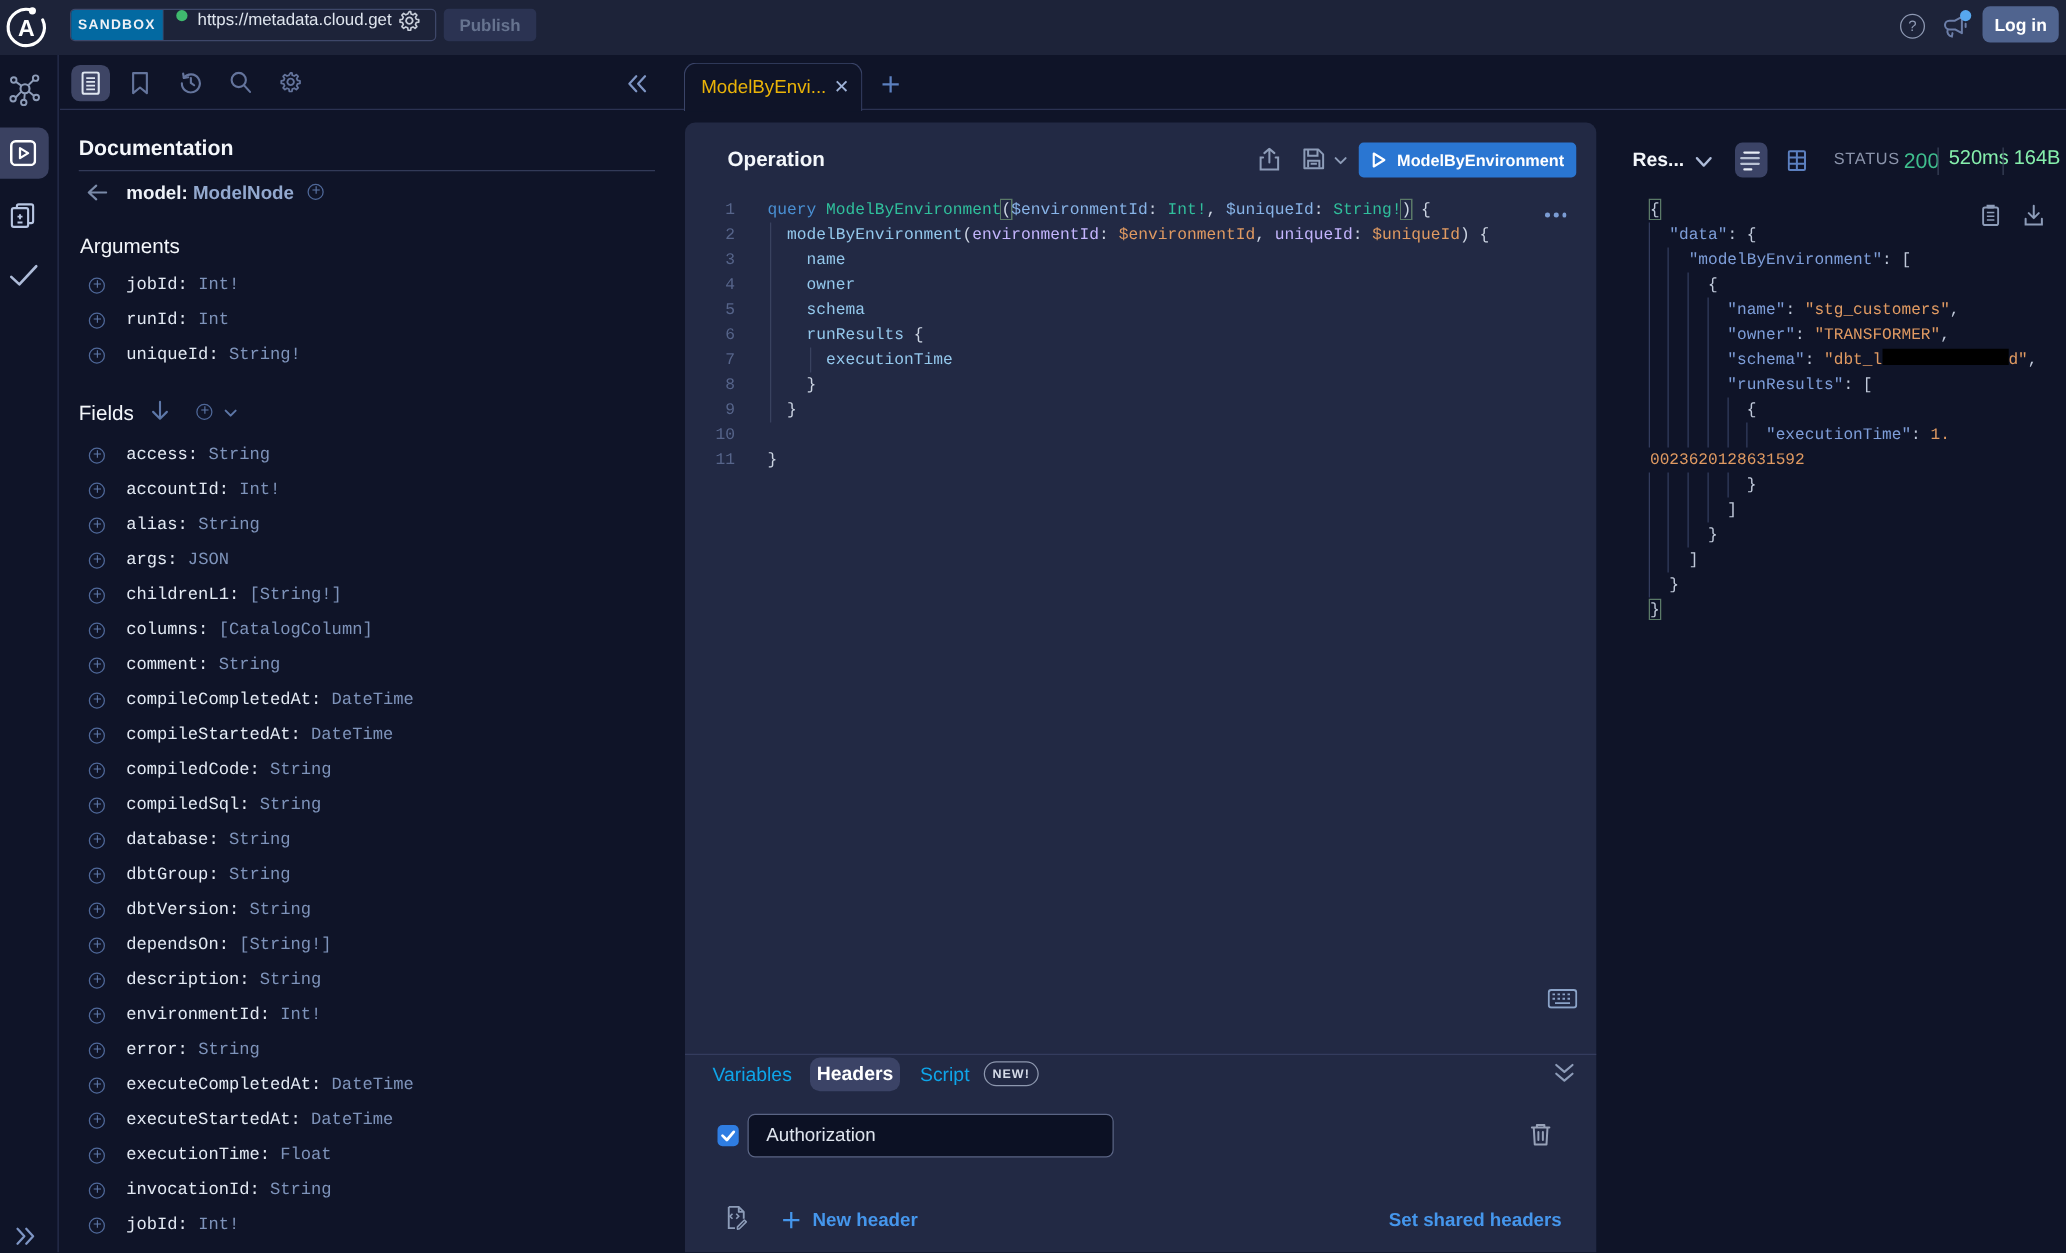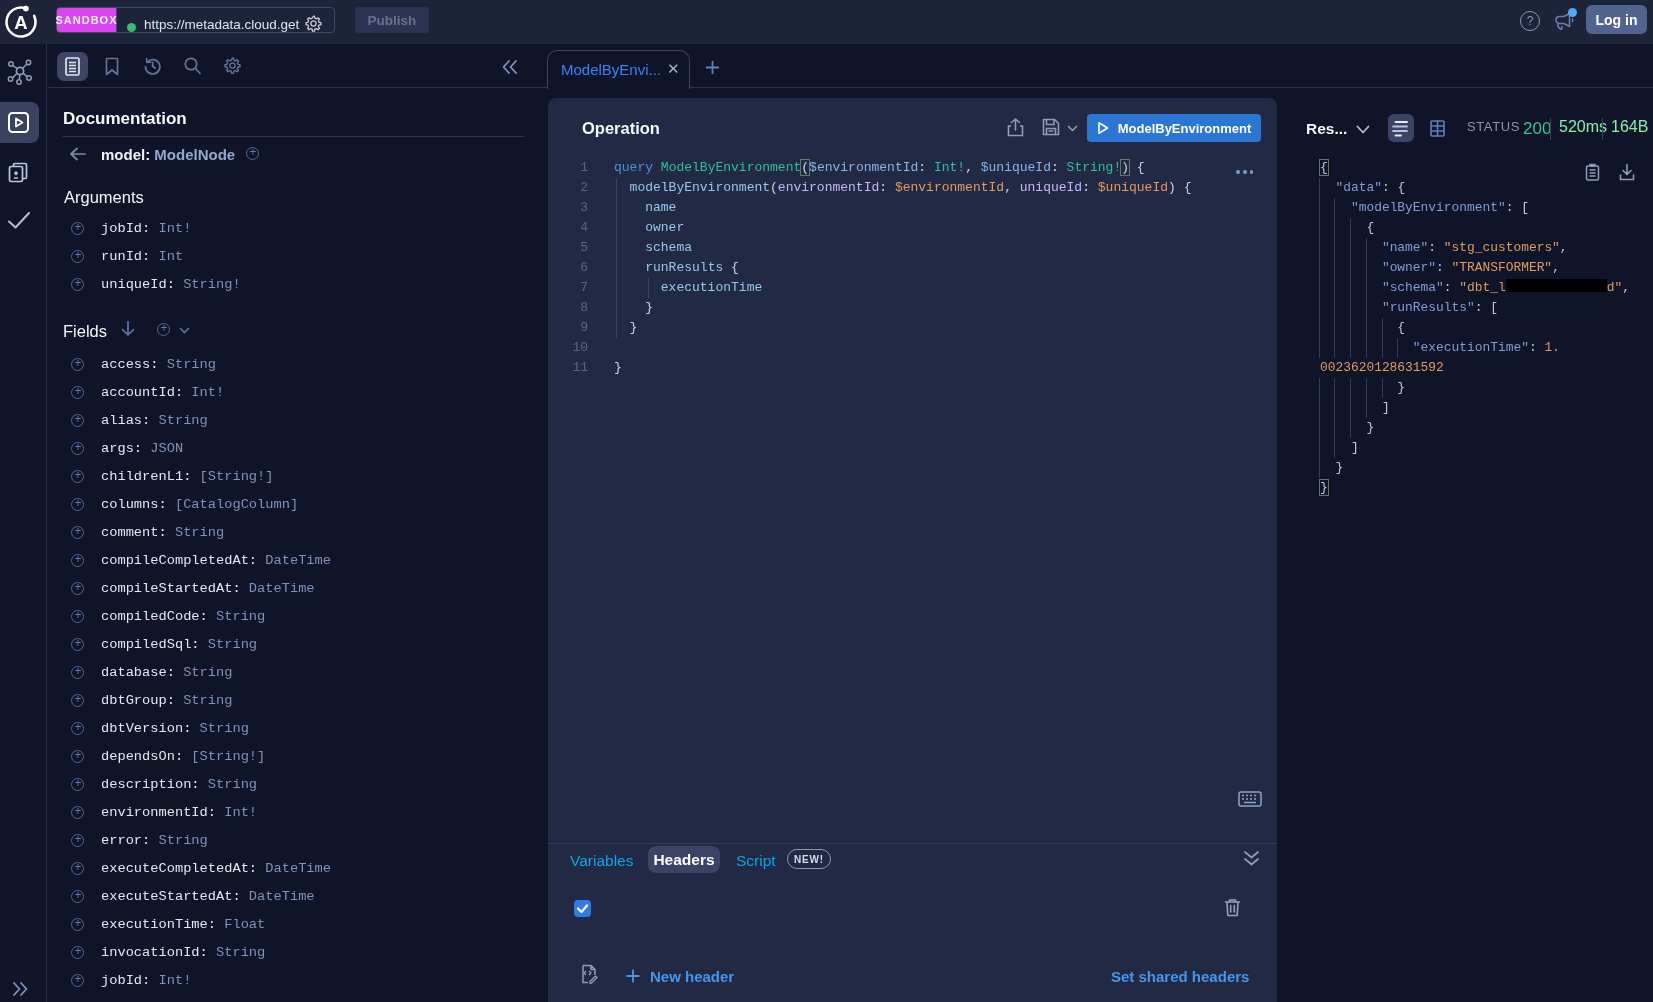--- a/index.html
+++ b/index.html
@@ -1,37 +1,37 @@
 <!DOCTYPE html>
 <html><head><meta charset="utf-8"><style>
 *{margin:0;padding:0;box-sizing:border-box}
 html,body{width:1653px;height:1002px;overflow:hidden}
 body{position:relative;background:#0f1428;font-family:"Liberation Sans",sans-serif;-webkit-font-smoothing:antialiased}
 .abs{position:absolute}
 svg{display:block}
 
 #topbar{position:absolute;left:0;top:0;width:1653px;height:44px;background:#1d2339}
 #sbox{position:absolute;left:56px;top:7px;height:26px;border:1px solid #3e4769;border-radius:4px;display:flex;align-items:stretch}
-#sbseg{background:#d946ef;border-right:1px solid #3e4769;border-radius:3px 0 0 3px;display:flex;align-items:center;justify-content:center;width:60px;
+#sbseg{background:#0369a1;border-right:1px solid #3e4769;border-radius:3px 0 0 3px;display:flex;align-items:center;justify-content:center;width:74px;
   color:#eef1f6;font-size:11px;font-weight:bold;letter-spacing:1px}
-#urlseg{display:flex;align-items:flex-end;padding:0 6px 0 10px;width:217px}
+#urlseg{display:flex;align-items:flex-start;padding:0 6px 0 10px;width:217px}
 #gdot{width:9px;height:9px;border-radius:50%;background:#3fb96e;margin-right:8px;flex:none}
 #urltxt{color:#dfe5ee;font-size:13.5px;white-space:nowrap;overflow:hidden;width:158px;margin-right:3px}
 #publish{position:absolute;left:355px;top:7px;width:74px;height:26px;background:#2b3352;border-radius:4px;
   color:#66738f;font-size:13.5px;font-weight:bold;display:flex;align-items:center;justify-content:center}
 #help{position:absolute;left:1520px;top:11px;width:20px;height:20px;border:1.5px solid #8e99b3;border-radius:50%;
   color:#8e99b3;font-size:12px;display:flex;align-items:center;justify-content:center}
 #login{position:absolute;left:1586px;top:5px;width:61px;height:29px;background:#50648f;border-radius:6px;
   color:#fff;font-size:14px;font-weight:bold;display:flex;align-items:center;justify-content:center}
 
 #hdrline{position:absolute;left:48px;top:87px;width:1605px;height:1px;background:#2b3252}
 #docchip{position:absolute;left:57px;top:52px;width:31px;height:29px;background:#3e4565;border-radius:7px}
 #tab{position:absolute;left:547px;top:50px;width:143px;height:39px;border:1px solid #3a4468;border-bottom:none;
   border-radius:10px 10px 0 0;background:#0f1428;z-index:3}
-#tabtxt{position:absolute;left:13px;top:10px;color:#3b82f6;font-size:15px}
+#tabtxt{position:absolute;left:13px;top:10px;color:#eab308;font-size:15px}
 #tabx{position:absolute;left:119px;top:9px;color:#9fb3d8;font-size:15px}
 
 #rail{position:absolute;left:0;top:44px;width:47px;height:958px;border-right:1px solid #282f4e}
 #railsel{position:absolute;left:0;top:102px;width:39px;height:41px;background:#3a4161;border-radius:0 8px 8px 0}
 
 .h1{position:absolute;color:#f4f7fb;font-weight:bold;font-size:17px}
 .h2{position:absolute;color:#f4f7fb;font-weight:normal;font-size:16.5px}
 #dochr{position:absolute;left:63px;top:136px;width:461px;height:1px;background:#323a58}
 .drow{position:absolute;left:71px;height:17px;font-family:"Liberation Mono",monospace;font-size:13.7px;white-space:nowrap}
 .pc{position:absolute;left:0;top:1px;width:13px;height:13px;border:1.4px solid #4f6899;border-radius:50%;color:#5d77a8;}
@@ -323,20 +323,21 @@
 <div class="btab" style="left:188px;top:754px">Script</div>
 <div id="newb">NEW!</div>
 <svg class="abs" style="left:695px;top:752px" width="17" height="18" viewBox="0 0 17 18" fill="none">
       <path d="M2 2 L8.5 7.5 L15 2 M2 9 L8.5 14.5 L15 9" stroke="#8d9cb8" stroke-width="1.7" stroke-linecap="round" stroke-linejoin="round"></path>
     </svg>
 <div id="cbx">
       <svg width="17" height="17" viewBox="0 0 17 17" fill="none">
         <path d="M4 8.5 L7.5 12 L13 5.5" stroke="#fff" stroke-width="2.2" stroke-linecap="round" stroke-linejoin="round"></path>
       </svg>
     </div>
+<div class="inp" id="inp1">Authorization</div>
 <svg class="abs" style="left:676px;top:800px" width="17" height="19" viewBox="0 0 17 19" fill="none">
       <path d="M1.5 4 H15.5 M5.5 4 V2 H11.5 V4 M3 4 L3.8 17.5 H13.2 L14 4" stroke="#97a1b8" stroke-width="1.6" stroke-linecap="round" stroke-linejoin="round"></path>
       <path d="M6.7 7.5 V14 M10.3 7.5 V14" stroke="#97a1b8" stroke-width="1.6" stroke-linecap="round"></path>
     </svg>
 <svg class="abs" style="left:31px;top:866px" width="19" height="20" viewBox="0 0 19 20" fill="none">
       <path d="M4 1.5 H12 L16 5.5 V11 M16 5.5 H12 V1.5" stroke="#8d9cb8" stroke-width="1.5" stroke-linejoin="round"></path>
       <path d="M4 1.5 V18.5 H9" stroke="#8d9cb8" stroke-width="1.5"></path>
       <path d="M7 7 l-2 2 2 2 M10 7 l2 2 -2 2" stroke="#8d9cb8" stroke-width="1.3"></path>
       <path d="M11 17.5 L16.5 12 L18 13.5 L12.5 19 L11 19.3 Z" stroke="#8d9cb8" stroke-width="1.3" stroke-linejoin="round"></path>
     </svg>

